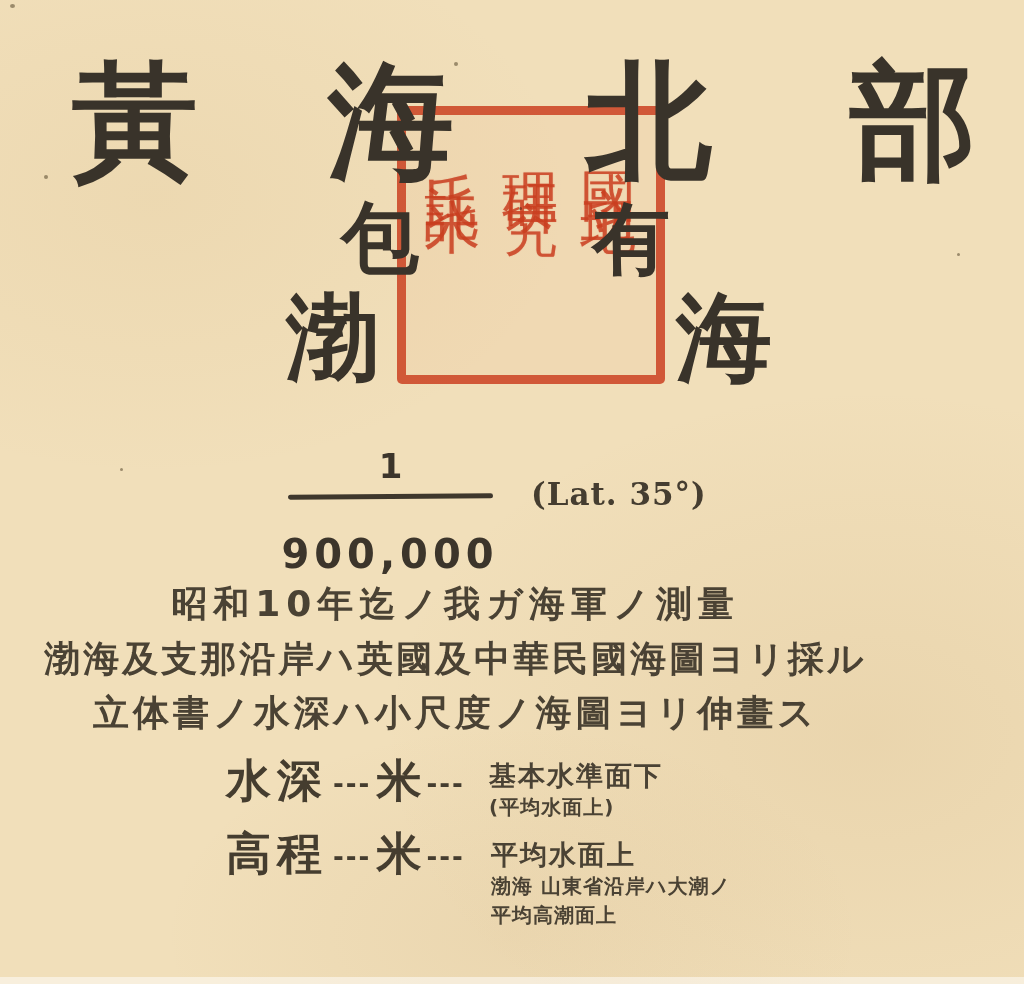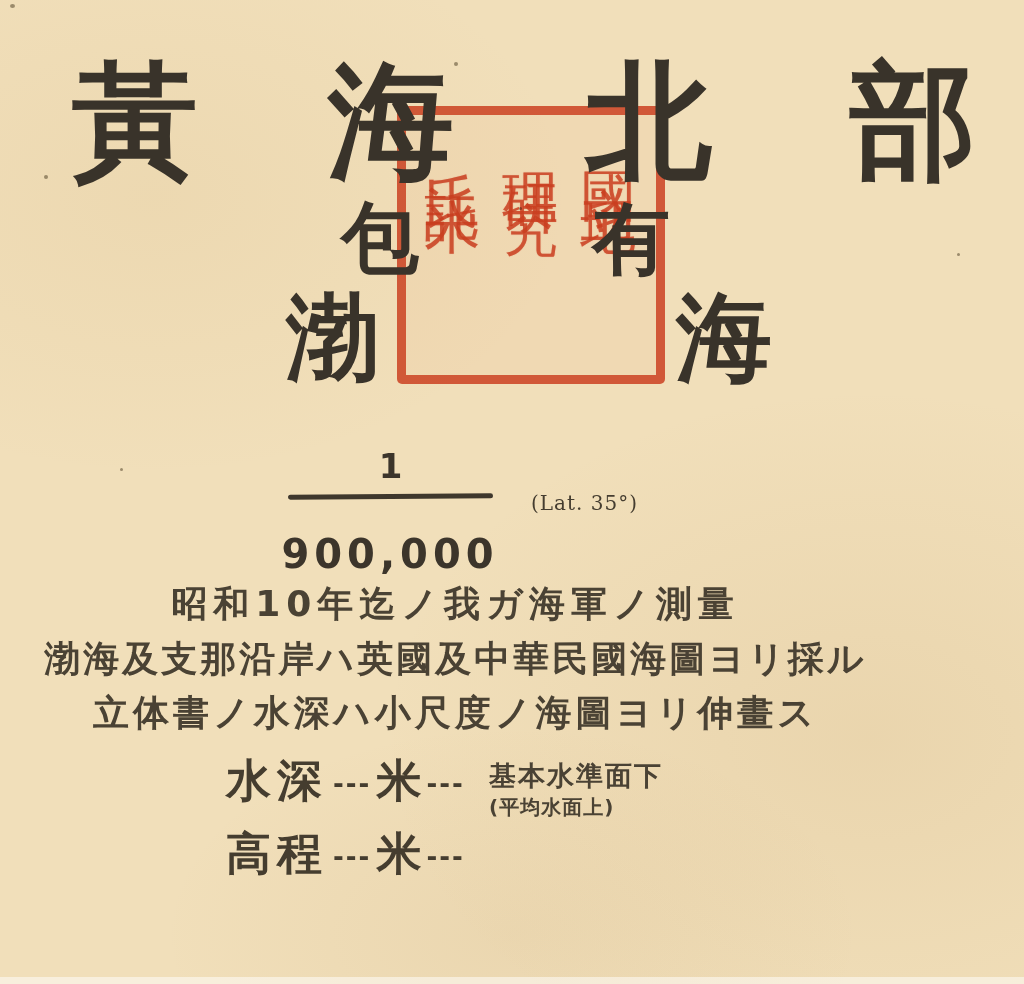--- a/index.html
+++ b/index.html
@@ -38,23 +38,23 @@
     color:rgba(214,72,44,.78);text-shadow:0 0 1px rgba(214,72,44,.4);
   }
 
   
   .frac-num{position:absolute;left:288px;top:446px;width:205px;text-align:center;
     font-size:34px;font-weight:bold;color:#3c352b;}
   .frac-bar{position:absolute;left:288px;top:494px;width:205px;height:5px;
     background:#3f382d;border-radius:3px;transform:rotate(-.4deg);}
   .frac-den{position:absolute;left:280px;top:503px;width:220px;text-align:center;
     font-size:40px;font-weight:bold;letter-spacing:5px;color:#3c352b;margin-top:28px;}
-  .lat-note{position:absolute;left:531px;top:491px;
+  .lat-note{position:absolute;left:531px;top:476px;
     font-family:"DejaVu Serif","DejaVu Sans",serif;
-    font-size:20px;font-weight:normal;letter-spacing:1px;color:#453d30;}
+    font-size:31px;font-weight:bold;letter-spacing:1px;color:#453d30;}
 
   
   .note{position:absolute;left:0;width:911px;text-align:center;
     font-size:36px;font-weight:bold;color:#4a4234;line-height:1;}
   .note.n1{top:586px;letter-spacing:6px;}
   .note.n2{top:641px;letter-spacing:3px;}
   .note.n3{top:695px;letter-spacing:4px;}
 
   
   .leg-row{position:absolute;left:226px;display:flex;align-items:center;color:#453d2f;}
@@ -122,15 +122,20 @@
     <div class="main">基本水準面下</div>
     <div class="sub">(平均水面上)</div>
   </div>
 
   <div class="leg-row r2">
     <span class="leg-label">高程</span>
     <span class="leg-dash">---</span>
     <span class="leg-unit">米</span>
     <span class="leg-dash">---</span>
   </div>
+  <div class="leg-desc d2">
+    <div class="main">平均水面上</div>
+    <div class="sub">渤海 山東省沿岸ハ大潮ノ</div>
+    <div class="sub">平均高潮面上</div>
+  </div>
 
   <div class="bottom-edge"></div>
 </div>
 
 </body></html>

